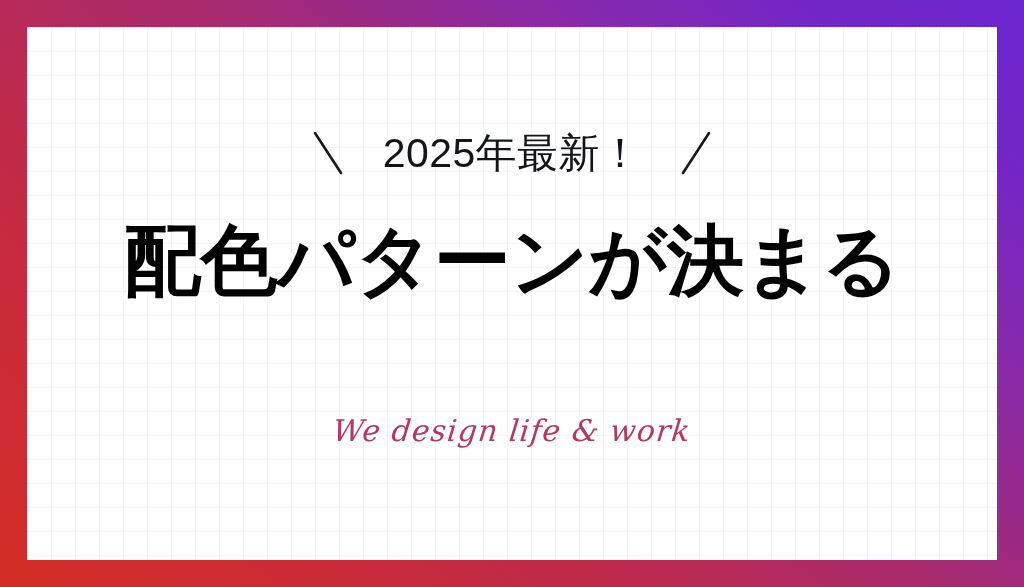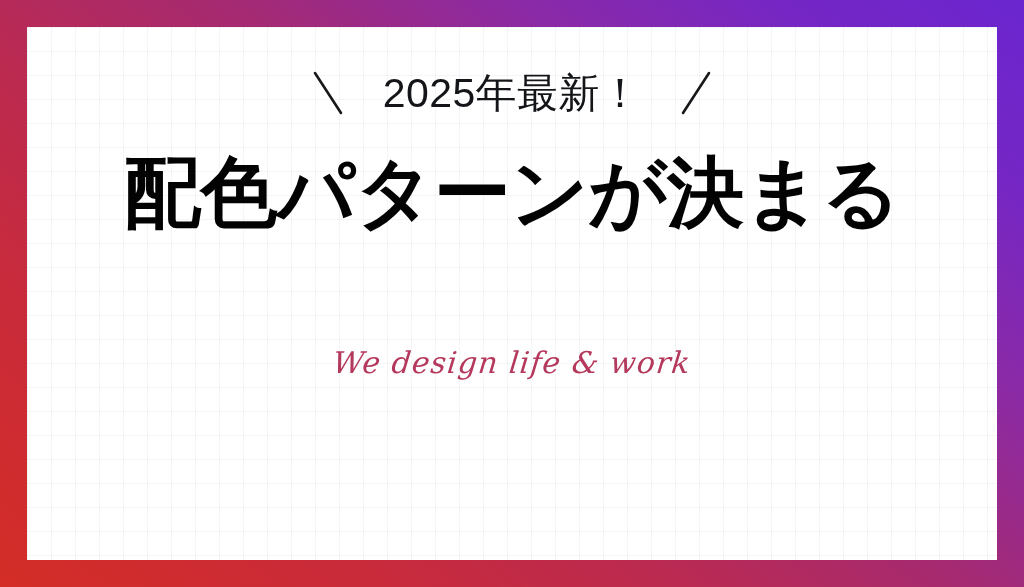--- a/index.html
+++ b/index.html
@@ -45,21 +45,21 @@
     align-items: center;
     justify-content: flex-start;
   }
 
   
   .eyebrow-row {
     display: flex;
     align-items: center;
     justify-content: center;
     gap: 38px;
-    margin-top: 38px;
+    margin-top: 98px;
     height: 56px;
   }
 
   .slash {
     display: block;
     width: 34px;
     height: 48px;
     flex: none;
   }
   .slash line {
@@ -73,21 +73,21 @@
     font-size: 41px;
     font-weight: 400;
     color: #141518;
     letter-spacing: 0.01em;
     line-height: 1;
     white-space: nowrap;
   }
 
   
   .headline {
-    margin-top: 24px;
+    margin-top: 32px;
     text-align: left;
     font-family: "DejaVu Sans", "Liberation Sans", sans-serif;
     font-weight: 700;
     color: #020203;
     font-size: 77px;
     line-height: 1.24;
     letter-spacing: -0.006em;
     white-space: nowrap;
   }
   .headline .line {

